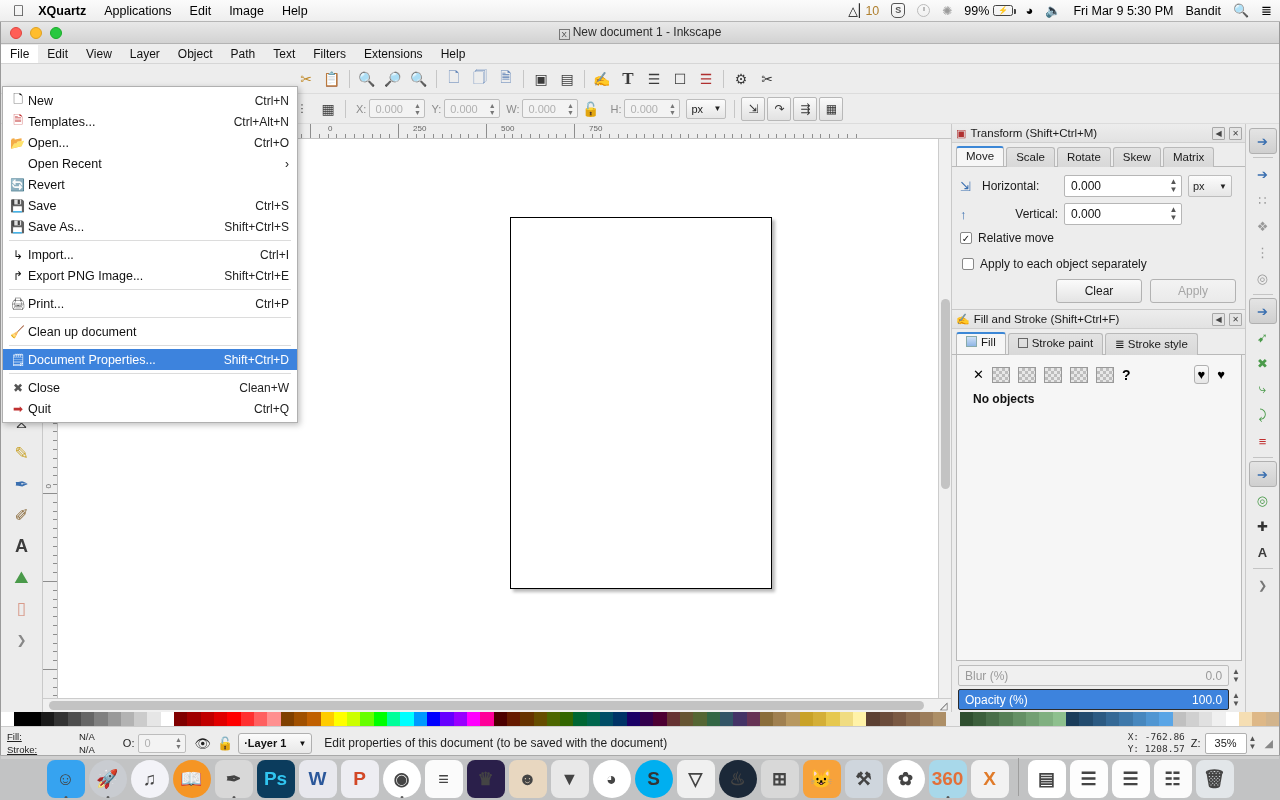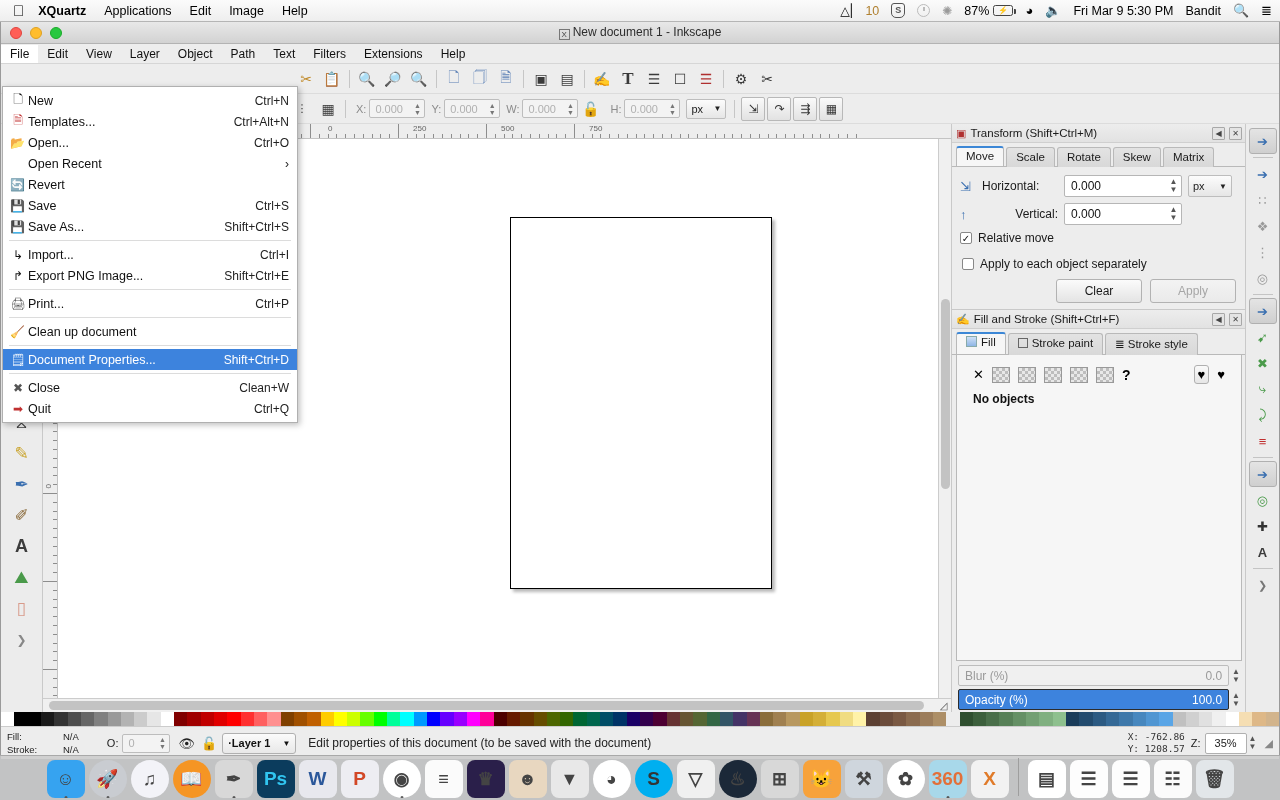--- a/index.html
+++ b/index.html
@@ -230,21 +230,21 @@
   
   #palette { height: 14px; display: flex; flex: none; }
   #palette .pc { flex: 1 1 auto; height: 100%; }
 
   
   #statusbar {
     height: 33px; background: #ededed; border-top: 1px solid #cccccc;
     display: flex; align-items: center; font-size: 11px; color:#222; flex:none;
   }
   #statusbar .fs { display:flex; flex-direction:column; font-size:9.5px; margin-left:6px; line-height:13px;}
-  #statusbar .fs span b { font-weight: normal; display:inline-block; width:56px;}
+  #statusbar .fs span b { font-weight: normal; display:inline-block; width:72px;text-decoration:underline;}
   .layersel {
     height: 21px; border: 1px solid #b0b0b0; background: linear-gradient(#fbfbfb,#e8e8e8);
     border-radius:3px; display:flex; align-items:center; padding: 0 5px; font-size:11px;
     font-weight: bold; color:#111; margin-left:5px;
   }
   #statusmsg { margin-left: 12px; font-size: 12px; color:#222; }
   .coords { margin-left:auto; font-size:9.5px; line-height:12px; display:flex; flex-direction:column;
     font-family:"DejaVu Sans Mono", monospace; color:#333;}
   .zoombox {
     width: 42px; height: 21px; border: 1px solid #b0b0b0; background: #fff; border-radius:2px;
@@ -294,31 +294,31 @@
     <span class="apple"></span>
     <span class="mi bold">XQuartz</span>
     <span class="mi">Applications</span>
     <span class="mi">Edit</span>
     <span class="mi">Image</span>
     <span class="mi">Help</span>
 
     <div class="right">
       <span class="ri">
         <span class="glyph-a">△│</span>
-        <span style="color:#b08030;margin-left:12px">10</span>
+        <span style="color:#b08030;margin-left:4px">10</span>
       </span>
       <span class="ri">
         <span class="shield-s">S</span>
       </span>
       <span class="ri">
           <span class="clockico"></span>
         </span>
       <span class="ri" style="color:#9a9a9a;font-size:12px">✺</span>
       <span class="ri">
-        <span style="margin-right:4px">87%</span>
+        <span style="margin-right:4px">99%</span>
         <span class="batt">⚡</span>
       </span>
       <span class="ri wifi">◕</span>
       <span class="ri" style="font-size:13px">🔈</span>
       <span class="ri">Fri Mar 9  5:30 PM</span>
       <span class="ri">Bandit</span>
       <span class="ri" style="font-size:13px">🔍</span>
       <span class="ri burger" style="font-size:13px">≣</span>
     </div>
   </div>

